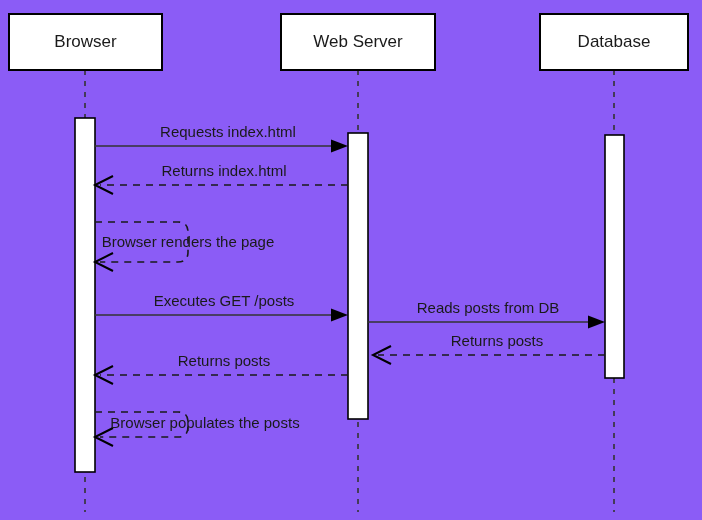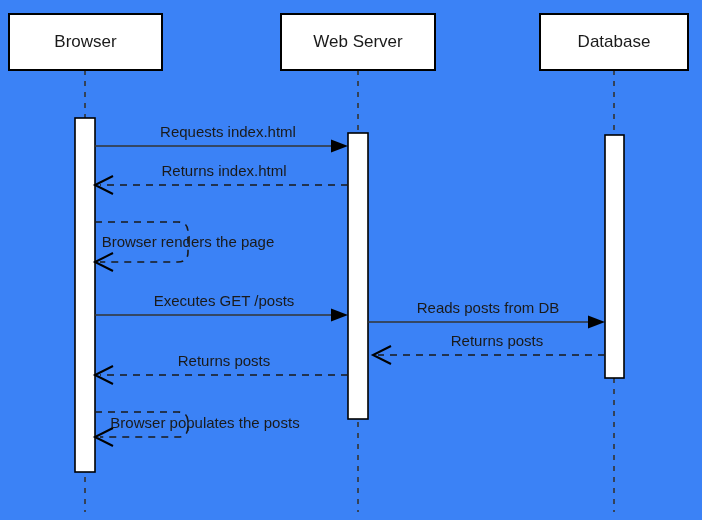--- a/index.html
+++ b/index.html
@@ -8,21 +8,21 @@
     padding: 0;
     background: #ffffff;
   }
   body {
     font-family: "Liberation Sans", sans-serif;
   }
   #diagram-root {
     position: relative;
     width: 702px;
     height: 520px;
-    background: #3b82f6;
+    background: #8b5cf6;
     overflow: hidden;
   }
   #diagram-svg {
     display: block;
     width: 702px;
     height: 520px;
   }
   .participant-box {
     fill: #ffffff;
     stroke: #000000;

